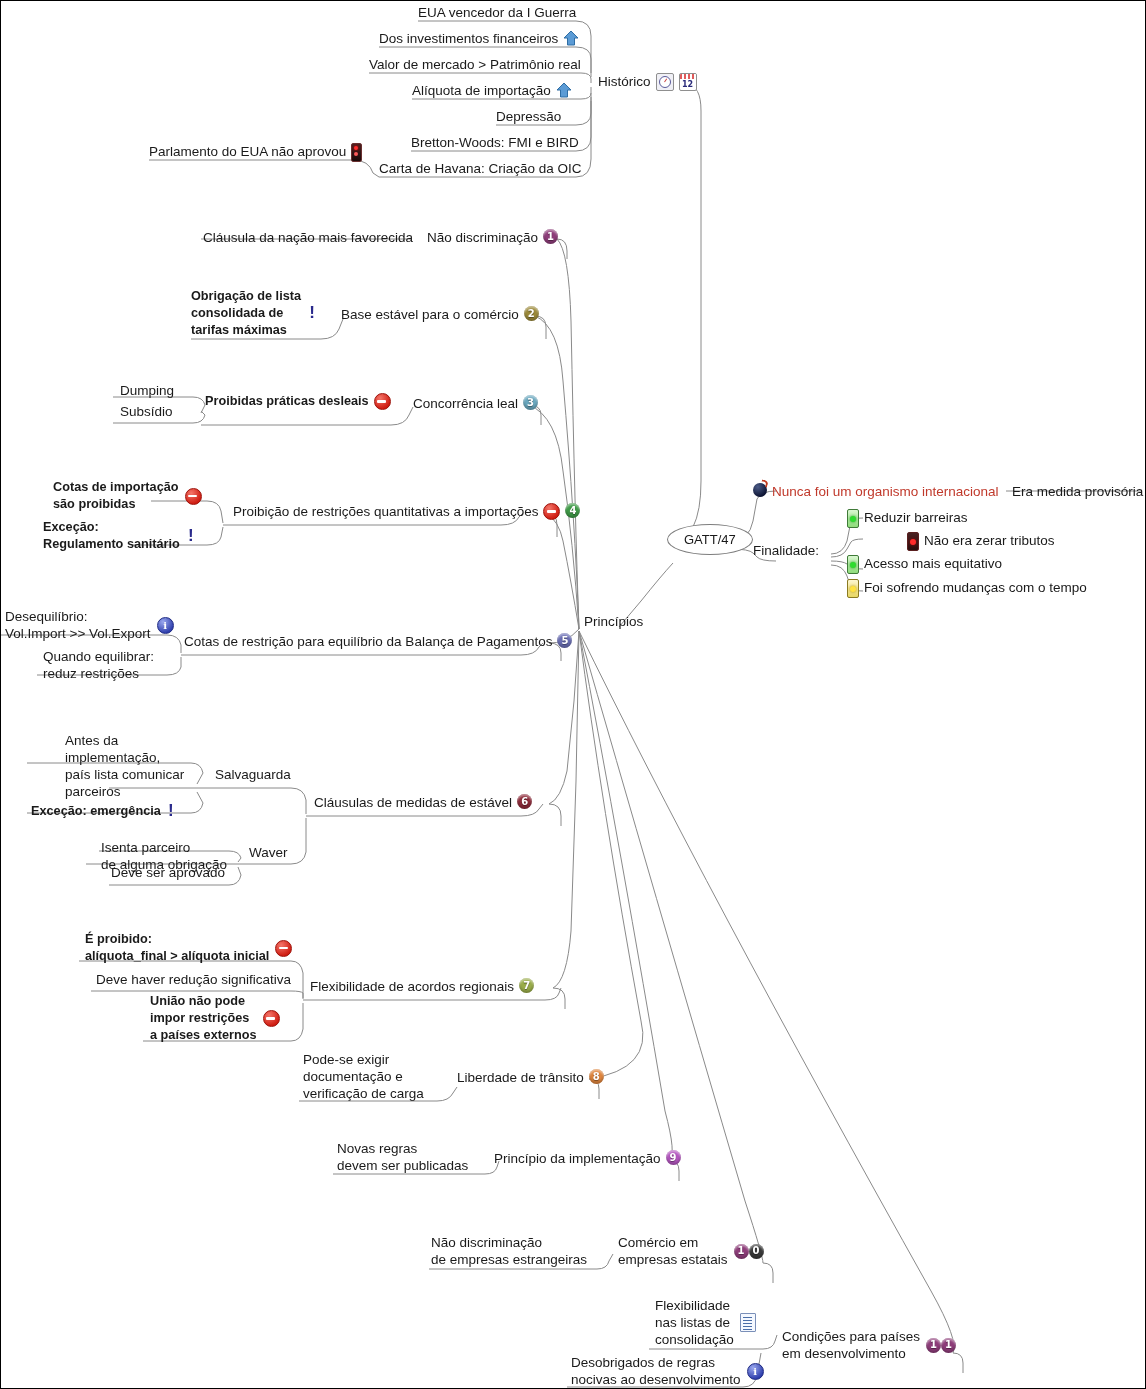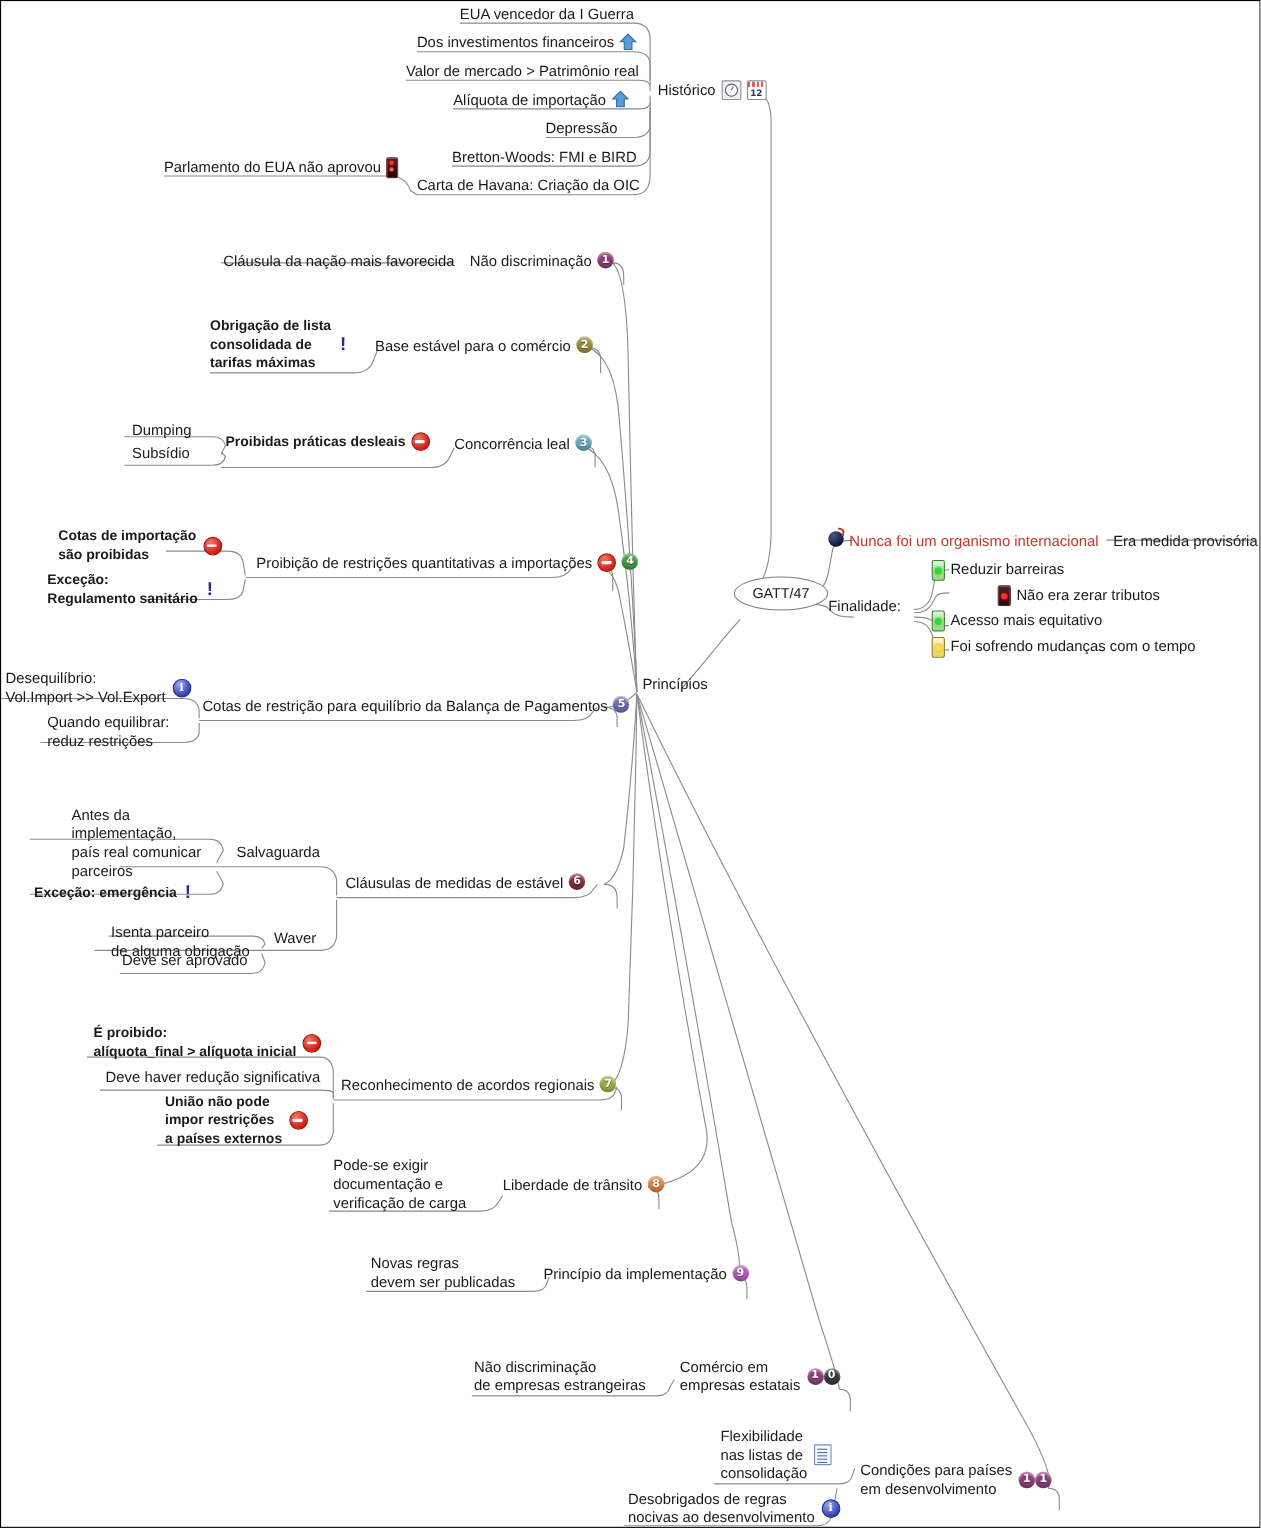--- a/index.html
+++ b/index.html
@@ -431,37 +431,37 @@
   </div>
   <div class="node" style="left:214px;top:765px;">
     <span class="txt">Salvaguarda</span>
   </div>
   <div class="node" style="left:248px;top:843px;">
     <span class="txt">Waver</span>
   </div>
   <div class="node multi" style="left:64px;top:731px;">
     <span class="txt" style="white-space:pre-line;line-height:17px;">Antes da
 implementação,
-país real comunicar
+país lista comunicar
 parceiros</span>
   </div>
   <div class="node" style="left:30px;top:802px;">
     <span class="txt bold">Exceção: emergência</span>
     <span class="ico ico-excl">!</span>
   </div>
   <div class="node multi" style="left:100px;top:838px;">
     <span class="txt" style="white-space:pre-line;line-height:17px;">Isenta parceiro
 de alguma obrigação</span>
   </div>
   <div class="node" style="left:110px;top:863px;">
     <span class="txt">Deve ser aprovado</span>
   </div>
 
   <div class="node" style="left:309px;top:977px;">
-    <span class="txt">Reconhecimento de acordos regionais</span>
+    <span class="txt">Flexibilidade de acordos regionais</span>
     <span class="badge" style="background:#9aad4a">7</span>
   </div>
   <div class="node multi" style="left:84px;top:930px;">
     <div class="row">
       <span class="txt bold" style="white-space:pre-line;line-height:17px;">É proibido:
 alíquota_final &gt; alíquota inicial</span>
       <span class="ico ico-noentry"></span>
     </div>
   </div>
   <div class="node" style="left:95px;top:970px;">

